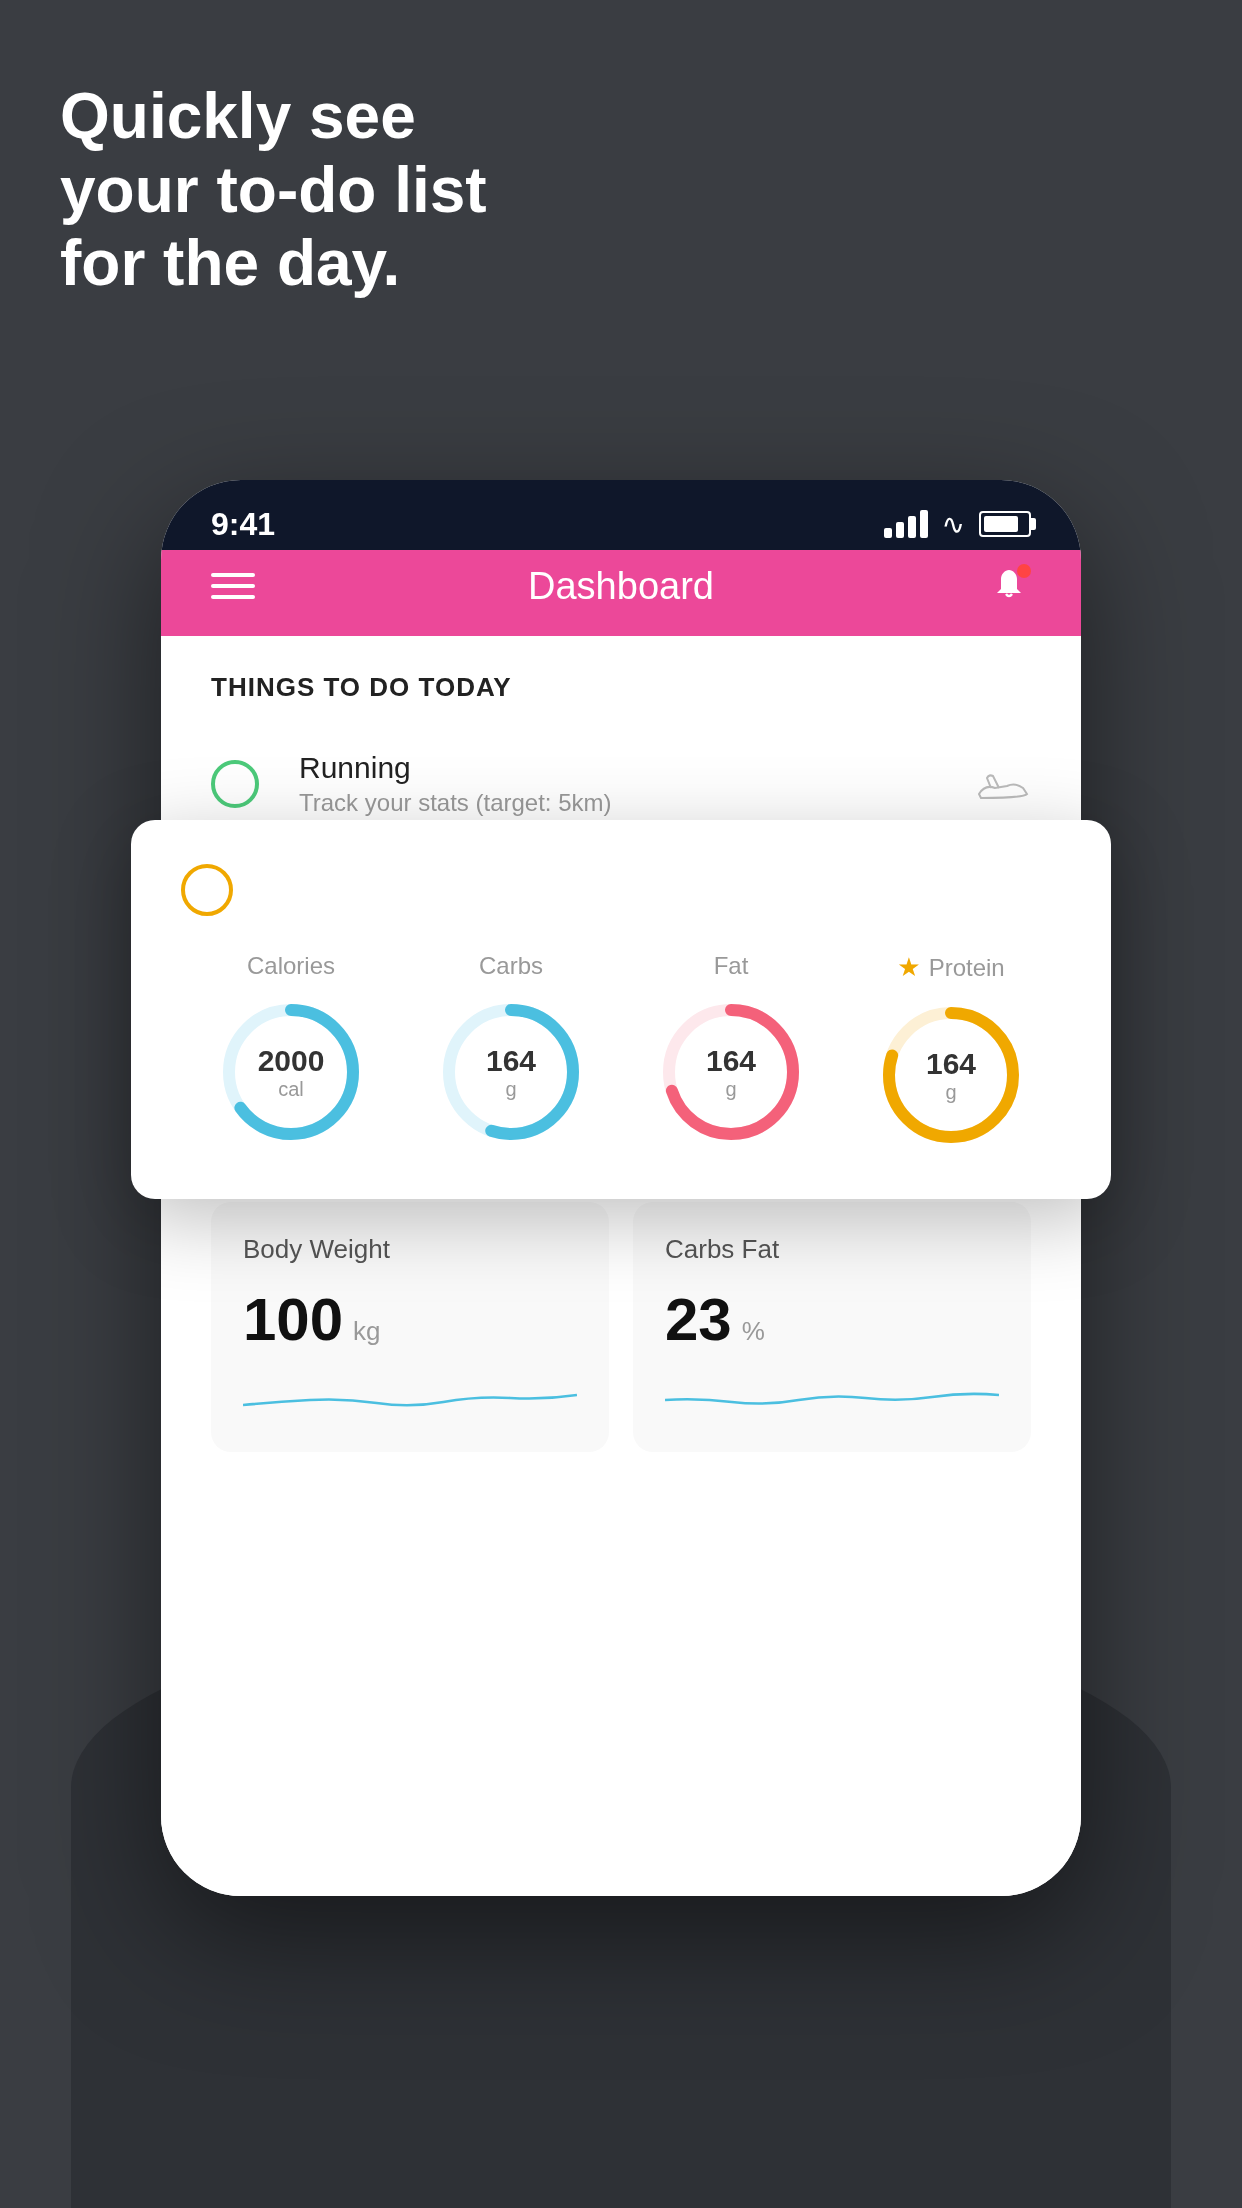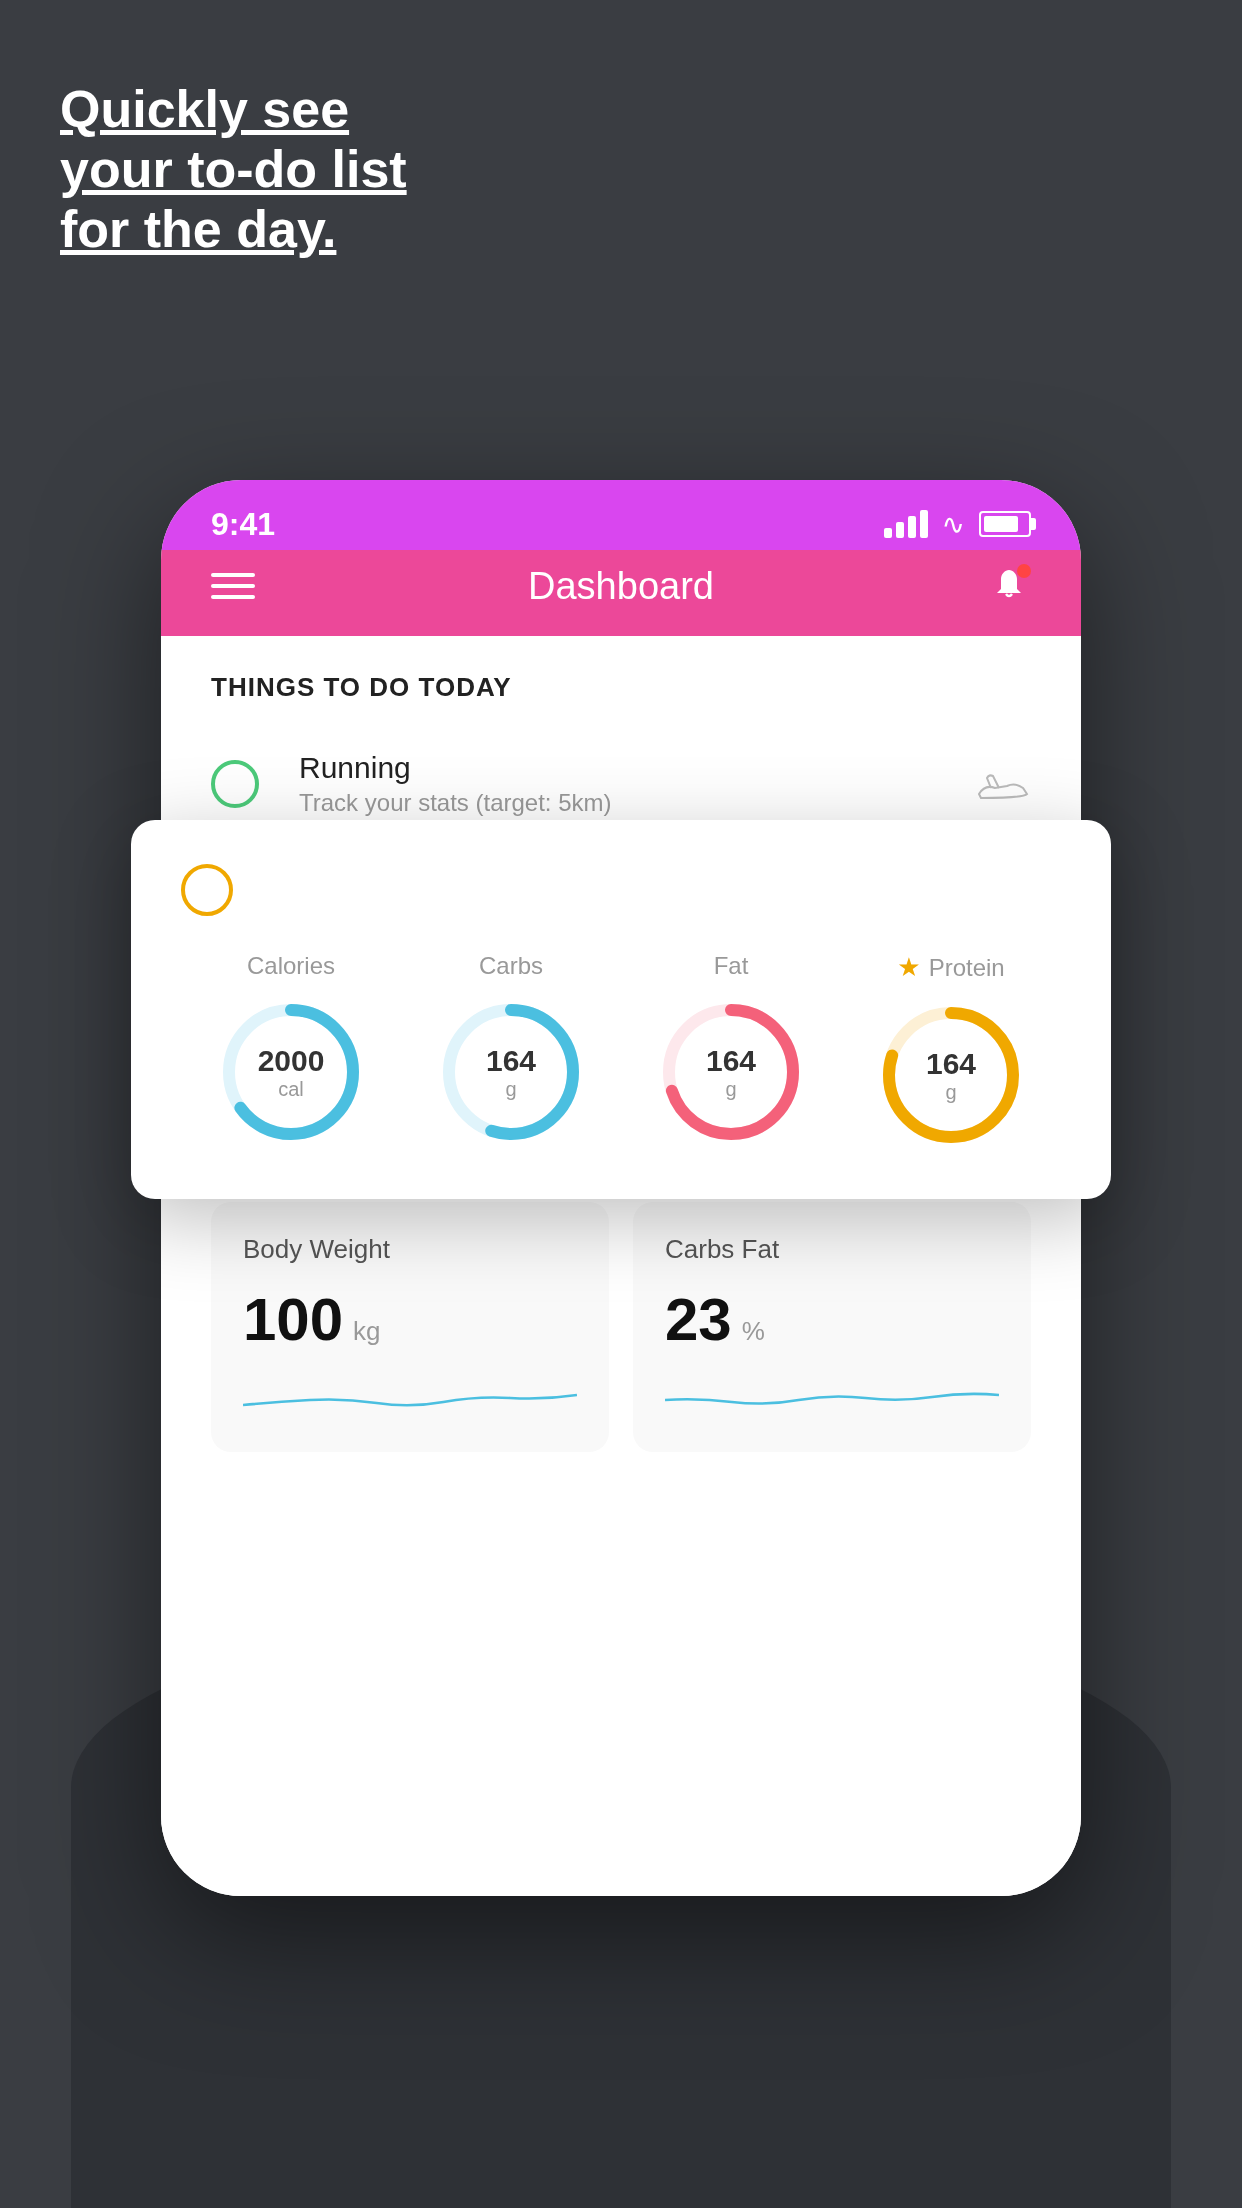--- a/index.html
+++ b/index.html
@@ -11,44 +11,43 @@
       overflow: hidden;
       position: relative;
     }
 
     
     .hero-text {
       position: absolute;
       top: 80px;
       left: 60px;
       color: #ffffff;
-      font-size: 52px;
+      font-size: 64px;
       font-weight: 800;
       line-height: 1.15;
       z-index: 1;
-      text-decoration: underline;
     }
 
     
     .phone-mockup {
       position: absolute;
       top: 480px;
       left: 50%;
       transform: translateX(-50%);
       width: 920px;
       background: #f5f5f5;
       border-radius: 80px;
       overflow: hidden;
       box-shadow: 0 40px 120px rgba(0,0,0,0.5);
       z-index: 2;
     }
 
     
     .status-bar {
-      background: #d946ef;
+      background: #0f172a;
       padding: 18px 50px 0 50px;
       display: flex;
       justify-content: space-between;
       align-items: center;
       height: 70px;
     }
     .status-time {
       color: #fff;
       font-size: 32px;
       font-weight: 600;

